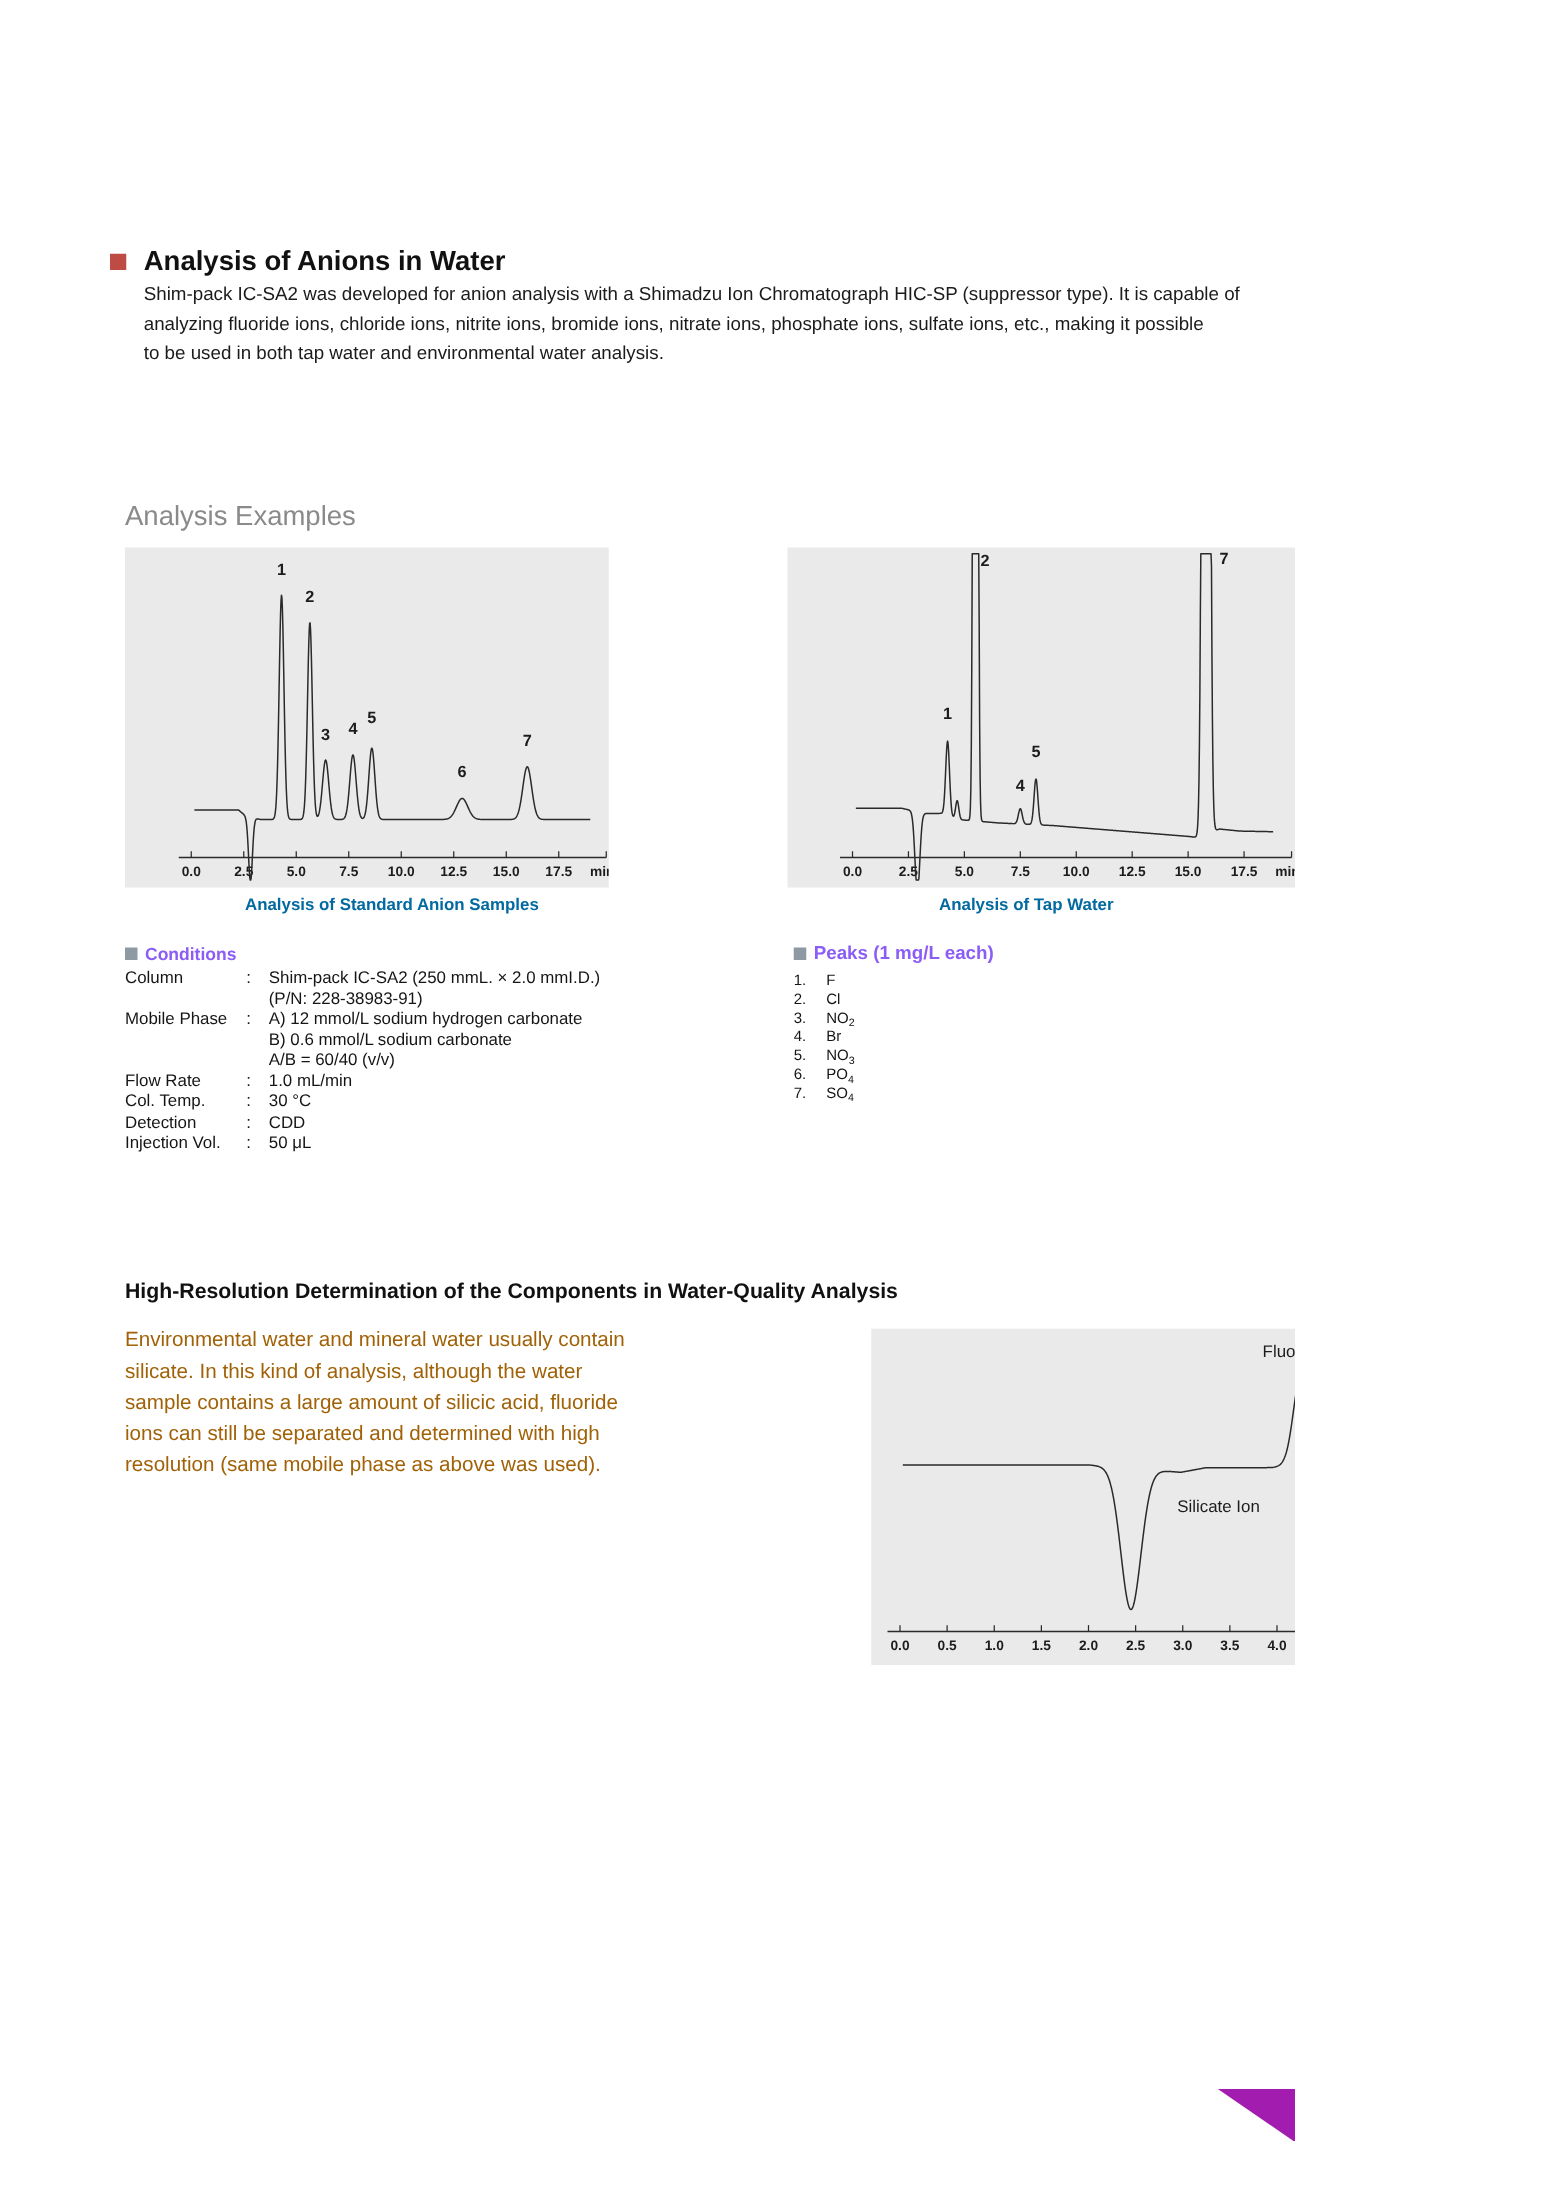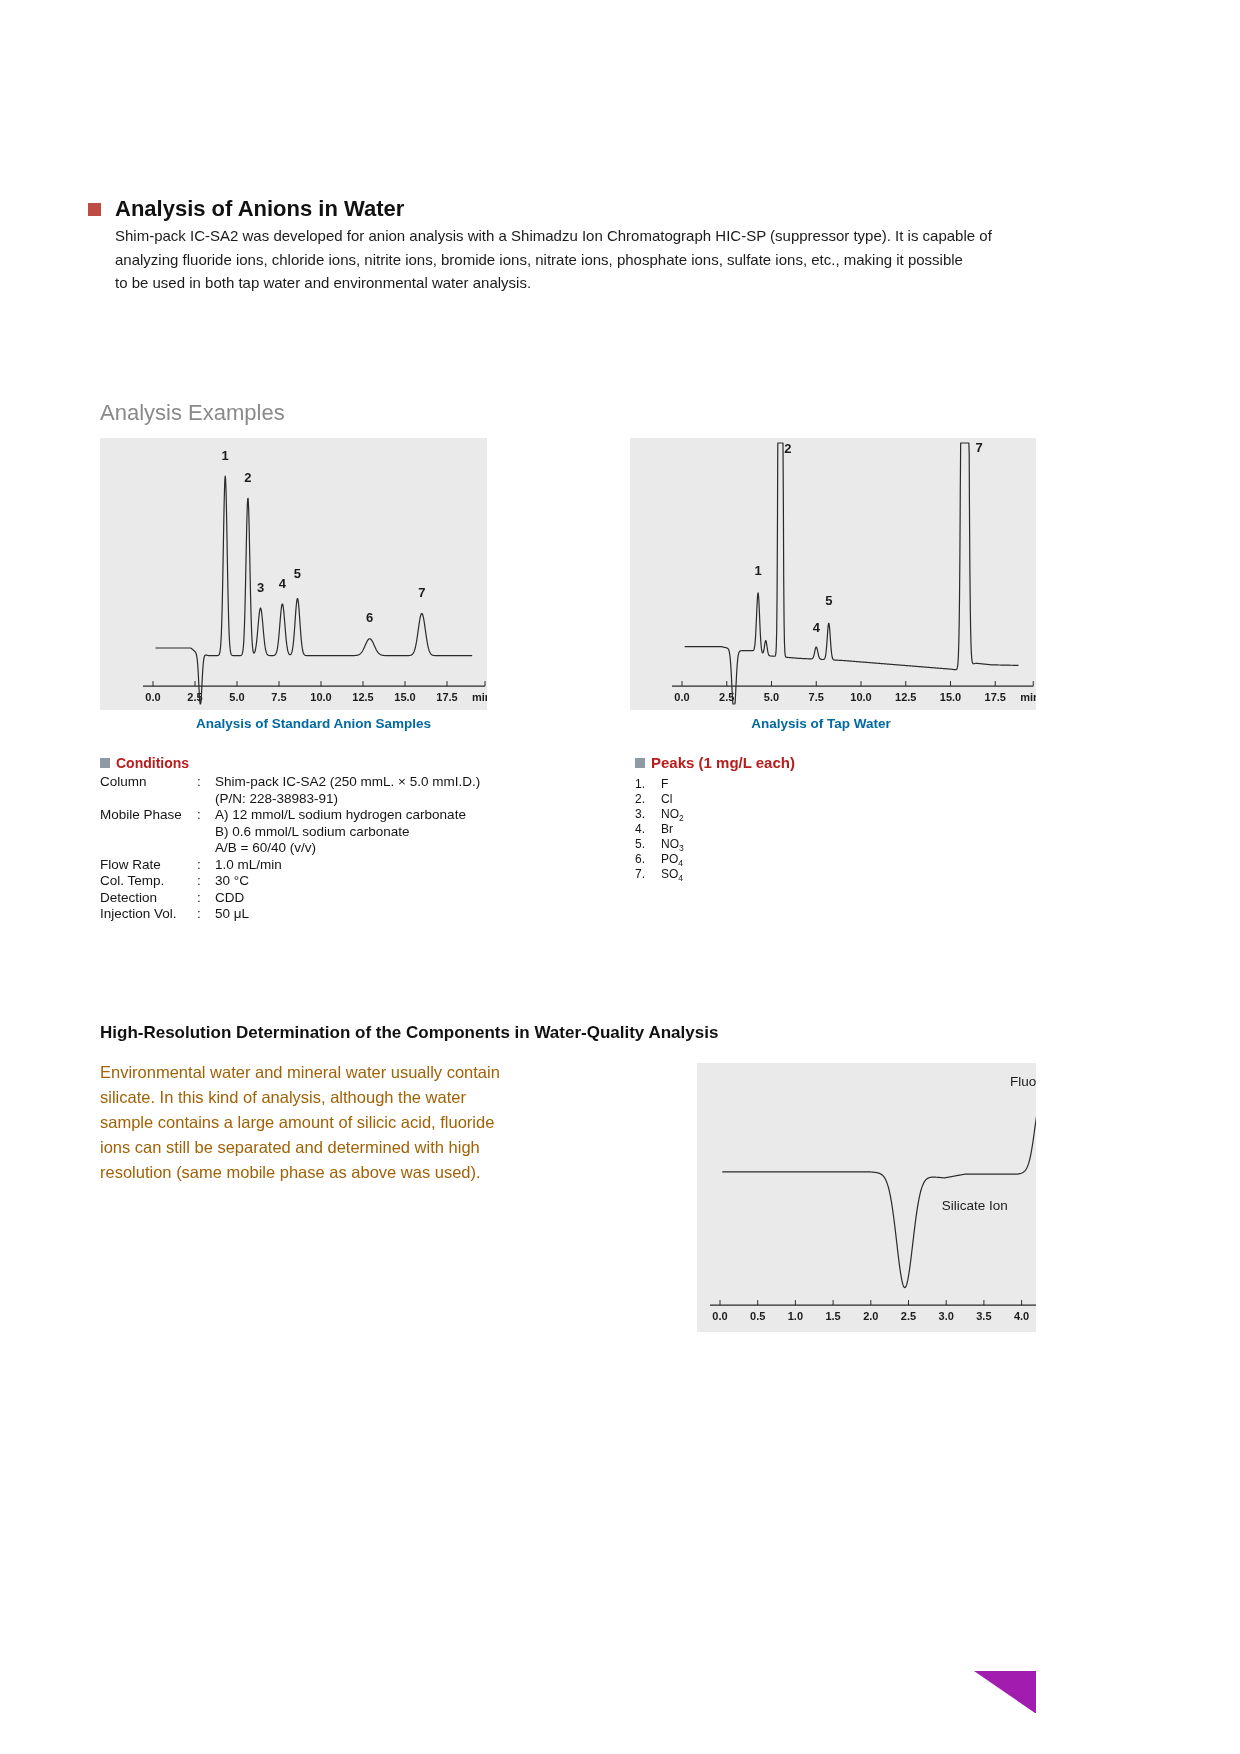--- a/index.html
+++ b/index.html
@@ -10,21 +10,21 @@
   .page-title{position:absolute;left:115px;top:196px;font-size:22px;font-weight:bold;color:#111;}
   .intro{position:absolute;left:115px;top:224px;width:910px;font-size:15px;line-height:23.5px;color:#1b1b1b;}
   .examples-heading{position:absolute;left:100px;top:400px;font-size:22px;color:#8a8a8a;font-weight:400;}
   .chart-box{position:absolute;background:#eaeaea;}
   .box0{left:100px;top:438px;width:387px;height:272px;}
   .box1{left:630px;top:438px;width:410px;height:272px;}
   .box2{left:697px;top:1063px;width:443px;height:269px;}
   .caption{position:absolute;top:716px;font-size:13.5px;font-weight:600;color:#0369a1;text-align:center;}
   .cap0{left:120px;width:387px;}
   .cap1{left:616px;width:410px;}
-  .block-header{font-size:14px;font-weight:bold;color:#b91c1c;display:flex;align-items:center;}
+  .block-header{font-size:14px;font-weight:bold;color:#8b5cf6;display:flex;align-items:center;}
   .sq-bullet{display:inline-block;width:10px;height:10px;background:#8d99a3;margin-right:6px;}
   .conditions{position:absolute;left:100px;top:755px;width:480px;}
   .cond-rows{margin-top:3px;}
   .cond-row{display:flex;font-size:13.5px;line-height:16.5px;color:#151515;}
   .cond-label{width:97px;font-weight:normal;flex:none;}
   .cond-colon{width:18px;flex:none;}
   .cond-value{flex:1;}
   .peaks{position:absolute;left:635px;top:754px;width:300px;}
   .peaks .block-header{font-size:15px;}
   .peak-rows{margin-top:6px;}
@@ -153,21 +153,21 @@
   <div class="conditions">
     <div class="block-header">
       <span class="sq-bullet"></span>
       <span>Conditions</span>
     </div>
     <div class="cond-rows">
 
         <div class="cond-row">
           <span class="cond-label">Column</span>
           <span class="cond-colon">:</span>
-          <span class="cond-value">Shim-pack IC-SA2 (250 mmL. × 5.0 mmI.D.)</span>
+          <span class="cond-value">Shim-pack IC-SA2 (250 mmL. × 2.0 mmI.D.)</span>
         </div>
 
         <div class="cond-row">
           <span class="cond-label"></span>
           <span class="cond-colon"></span>
           <span class="cond-value">(P/N: 228-38983-91)</span>
         </div>
 
         <div class="cond-row">
           <span class="cond-label">Mobile Phase</span>

